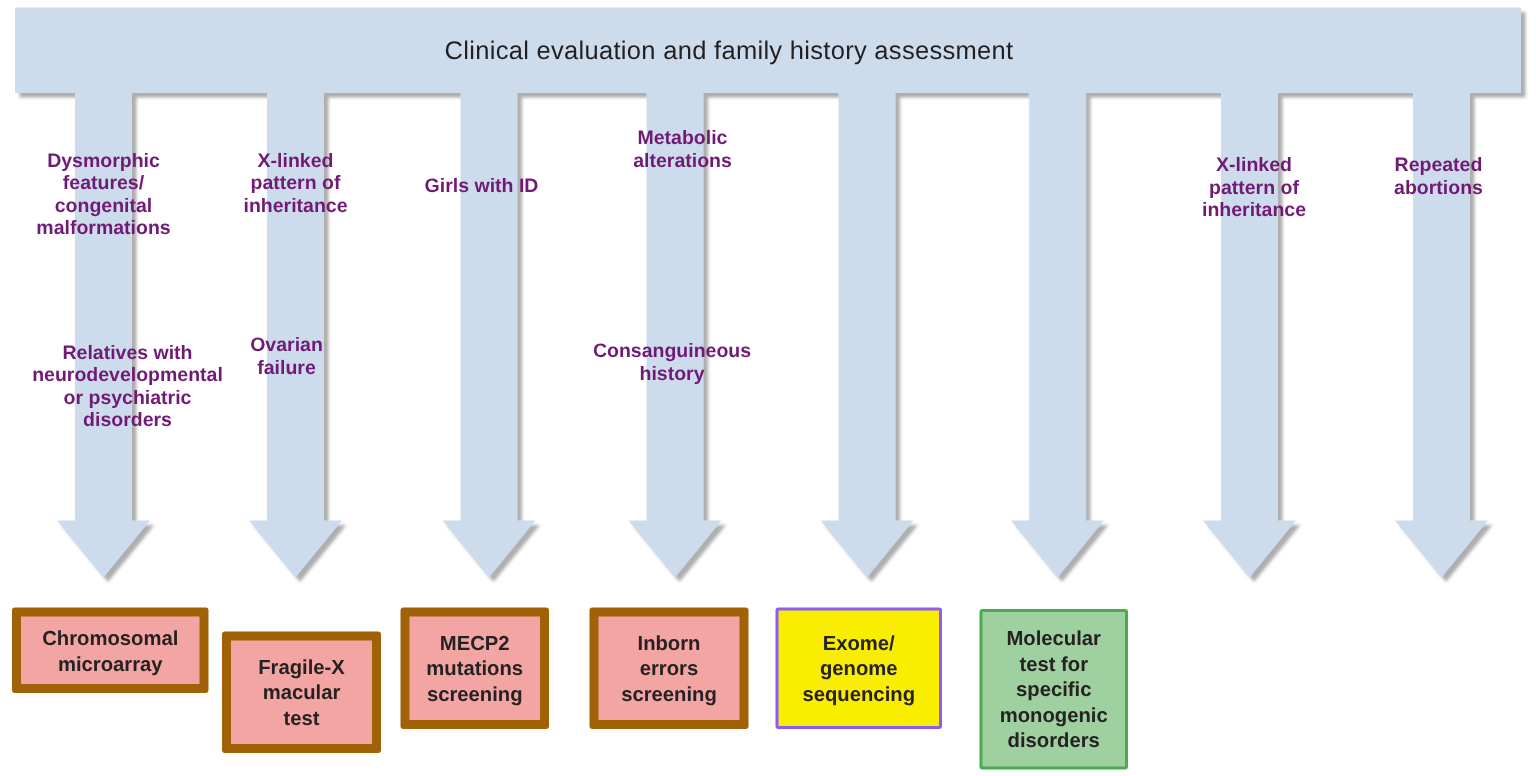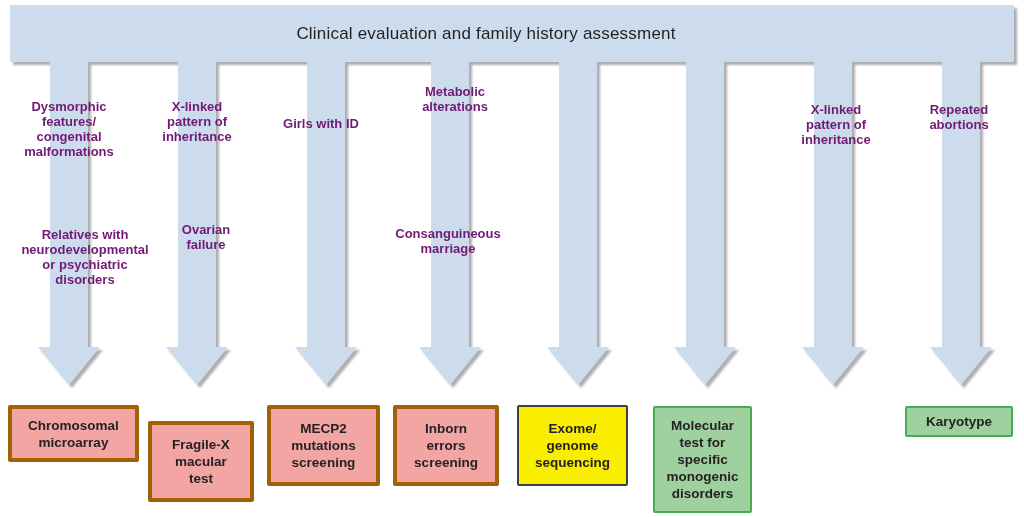--- a/index.html
+++ b/index.html
@@ -22,22 +22,22 @@
     text-align:center; white-space:pre-line;
     font-size:13px; line-height:15px; font-weight:700; color:#701a75;
   }
   .box {
     position:absolute; box-sizing:border-box;
     display:flex; align-items:center; justify-content:center;
     text-align:center; white-space:pre-line;
     font-size:13.5px; line-height:17px; font-weight:700; color:#262223;
     border-radius:2px;
   }
-  .box.pink   { background:#f2a5a2; border:4px solid #a16207; }
-  .box.yellow { background:#f9ee00; border:2px solid #404040; }
+  .box.pink   { background:#f2a5a2; border:6px solid #a16207; }
+  .box.yellow { background:#f9ee00; border:2px solid #8b5cf6; }
   .box.green  { background:#9ed0a0; border:2px solid #4aab52; }
 </style>
 </head>
 <body>
 
 <div id="canvas">
 
   <svg id="flow-svg" viewBox="0 0 1024 517" aria-hidden="true">
     <defs>
       <filter id="ds" x="-20%" y="-20%" width="140%" height="140%">
@@ -73,38 +73,37 @@
   <div class="label" style="left:836px; top:102px;">X-linked
 pattern of
 inheritance</div>
   <div class="label" style="left:959px; top:102px;">Repeated
 abortions</div>
 
   <div class="label" style="left:73px;  top:227px;margin-left:12px;">Relatives with
 neurodevelopmental
 or psychiatric
 disorders</div>
-  <div class="label" style="left:206px; top:222px;">Ovarian
+  <div class="label" style="left:191px; top:222px;">Ovarian
 failure</div>
   <div class="label" style="left:448px; top:226px;">Consanguineous
-marriage</div>
+history</div>
 
   <div class="box pink" style="left:8px;   top:405px; width:131px; height:57px;">Chromosomal
 microarray</div>
   <div class="box pink" style="left:148px; top:405px; width:106px; height:81px;margin-top:16px;">Fragile-X
 macular
 test</div>
-  <div class="box pink" style="left:267px; top:405px; width:113px; height:81px;">MECP2
+  <div class="box pink" style="left:267px; top:405px; width:99px; height:81px;">MECP2
 mutations
 screening</div>
   <div class="box pink" style="left:393px; top:405px; width:106px; height:81px;">Inborn
 errors
 screening</div>
   <div class="box yellow" style="left:517px; top:405px; width:111px; height:81px;">Exome/
 genome
 sequencing</div>
   <div class="box green" style="left:653px; top:406px; width:99px; height:107px;">Molecular
 test for specific
 monogenic
 disorders</div>
-  <div class="box green" style="left:905px; top:406px; width:108px; height:31px;">Karyotype</div>
 
 </div>
 
 </body></html>

